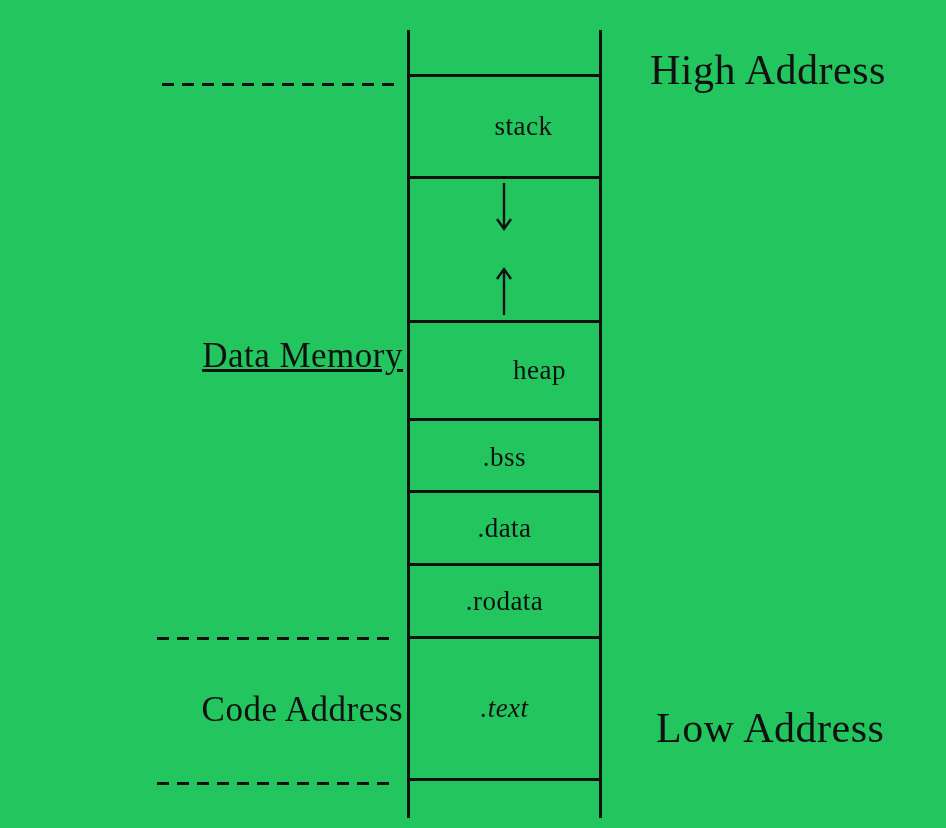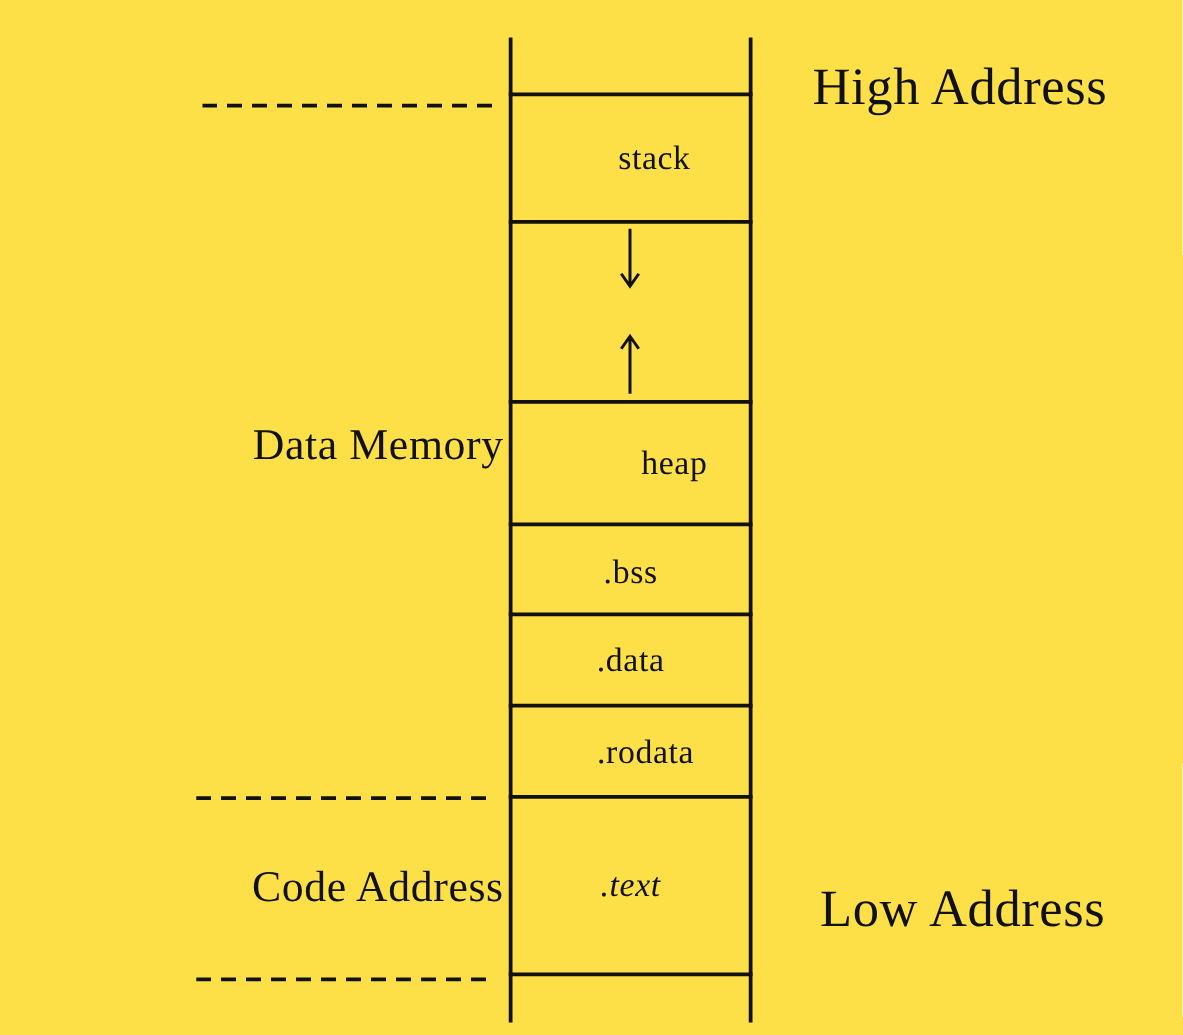--- a/index.html
+++ b/index.html
@@ -4,21 +4,21 @@
 <style>
   html, body {
     margin: 0;
     padding: 0;
     background: #ffffff;
   }
   .canvas {
     position: relative;
     width: 946px;
     height: 828px;
-    background: #fde047;
+    background: #22c55e;
     font-family: "Liberation Serif", "DejaVu Serif", serif;
     color: #111111;
     overflow: hidden;
   }
   
   .vline {
     position: absolute;
     width: 3px;
     top: 30px;
     height: 788px;
@@ -51,42 +51,42 @@
     display: flex;
     align-items: center;
     justify-content: center;
     font-size: 27px;
     letter-spacing: 0.5px;
   }
   .seg.stack  { top: 77px;  height: 99px; padding-left: 19px;  }
   .seg.heap   { top: 323px; height: 95px; margin-left: 35px;  }
   .seg.bss    { top: 421px; height: 72px;  }
   .seg.data   { top: 493px; height: 70px;  }
-  .seg.rodata { top: 566px; height: 70px; padding-left: 12px;  }
+  .seg.rodata { top: 566px; height: 70px;  }
   .seg.text   { top: 639px; height: 139px; font-style: italic; }
   
   .addr {
     position: absolute;
     font-size: 42px;
     letter-spacing: 0.5px;
     white-space: nowrap;
   }
   .addr.high { left: 650px; top: 46px; }
   .addr.low  { left: 656px; top: 704px; }
   
   .region {
     position: absolute;
     left: 120px;
     width: 283px;
     text-align: right;
     font-size: 35px;
     letter-spacing: 0.5px;
     white-space: nowrap;
   }
-  .region.data-mem { top: 336px; }
+  .region.data-mem { top: 336px; text-decoration: underline; }
   .region.code-mem { top: 690px; }
   
   .arrow {
     position: absolute;
     left: 491px;
   }
   .arrow.down { top: 181px; }
   .arrow.up   { top: 265px; }
 </style>
 </head>

